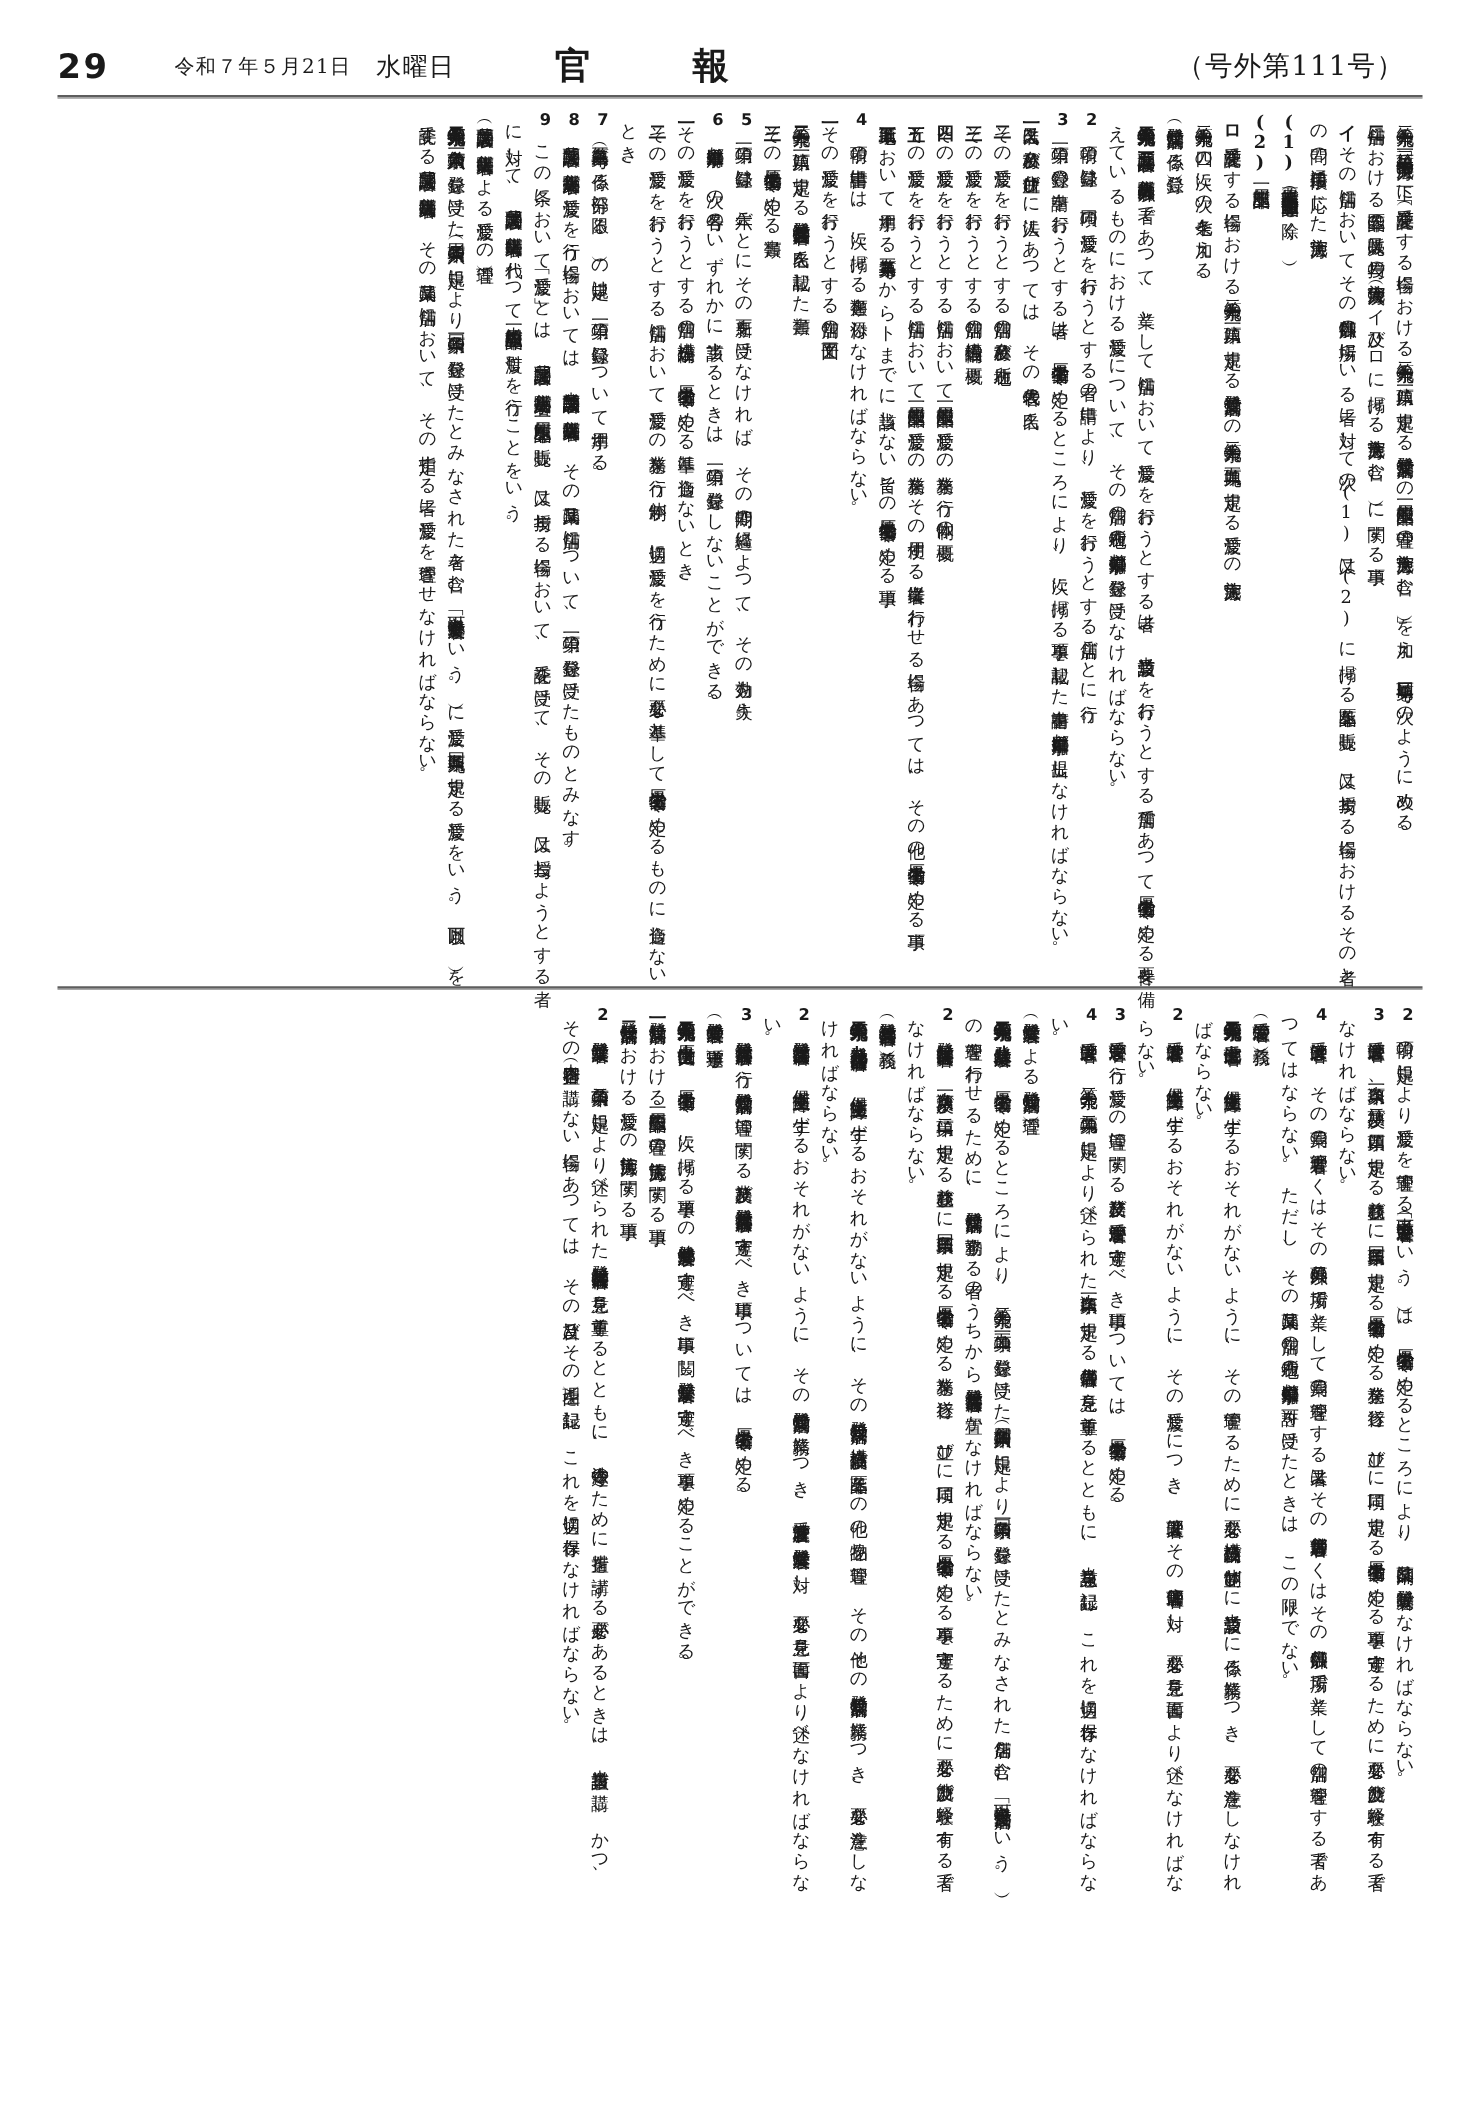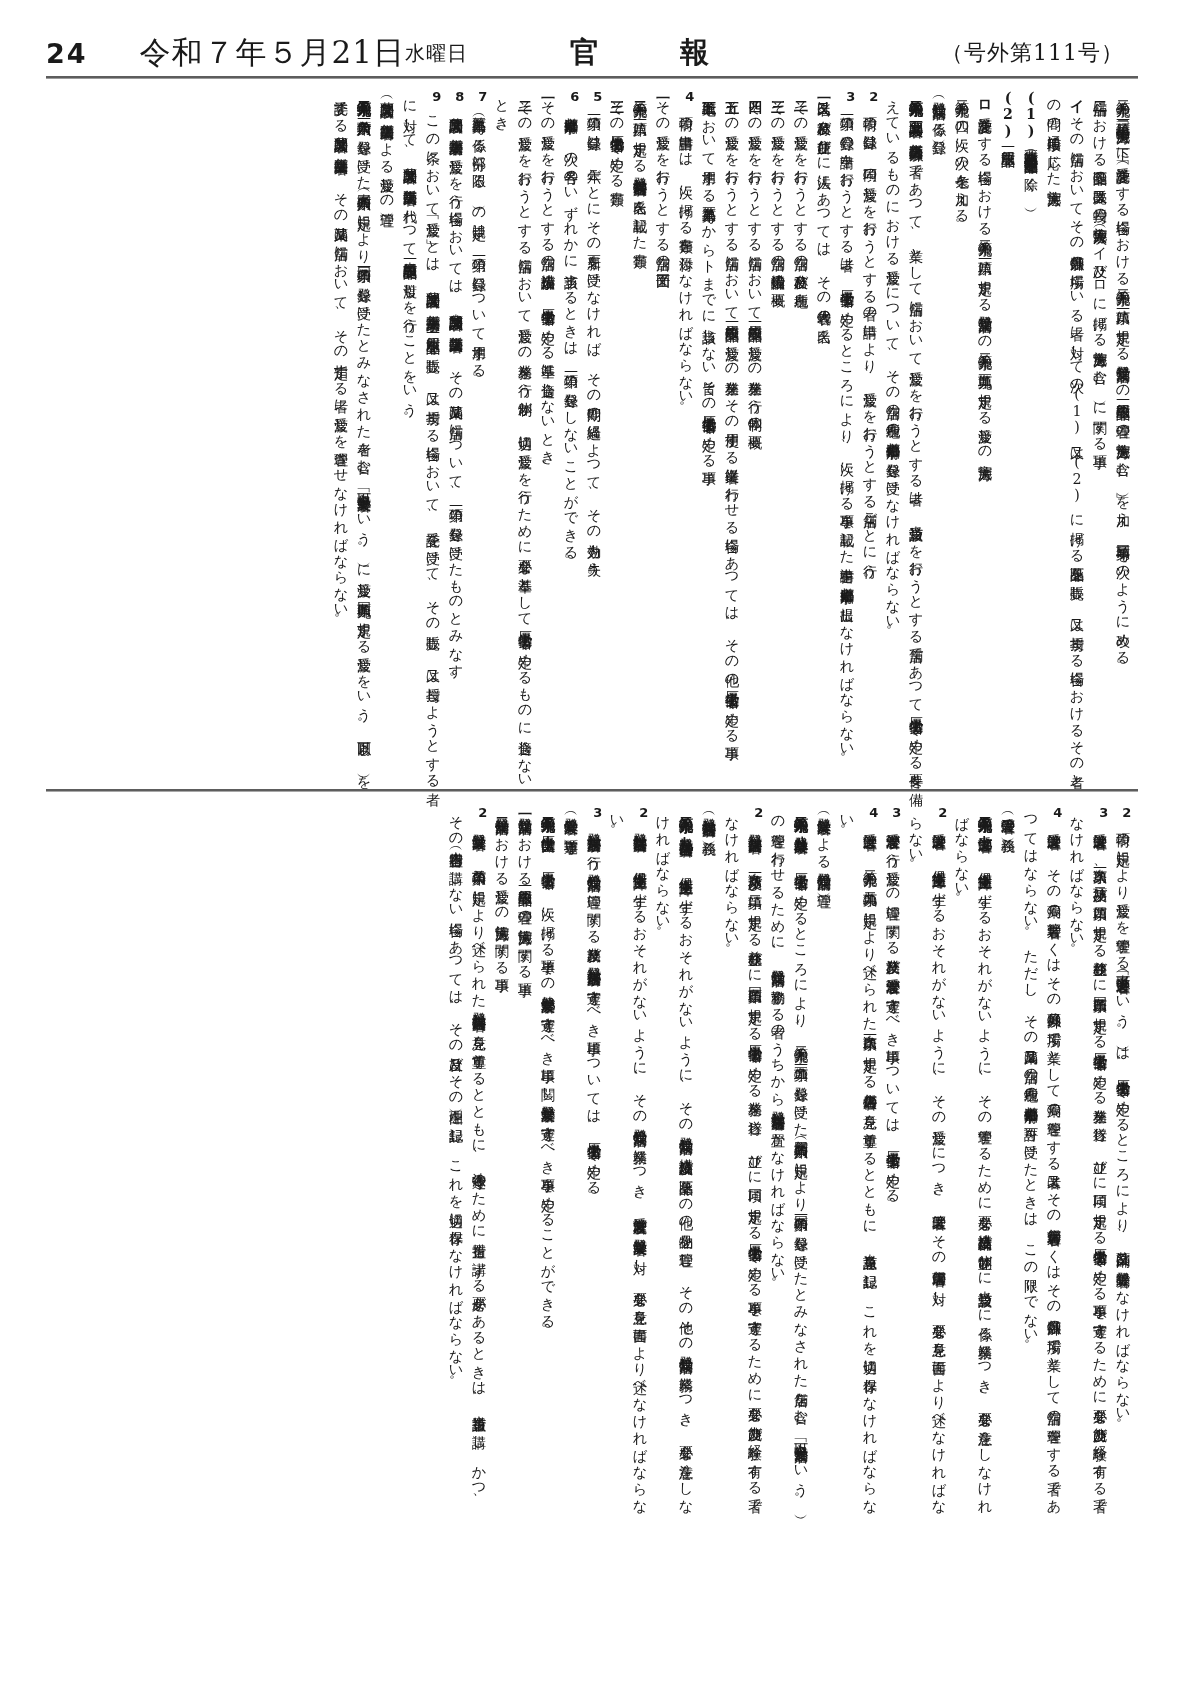--- a/index.html
+++ b/index.html
@@ -38,33 +38,34 @@
     white-space: nowrap;
   }
   .mh-page-no {
     font-size: 27px;
     font-weight: 700;
     letter-spacing: 2px;
     margin-right: 52px;
     font-family: "DejaVu Sans", "Liberation Sans", sans-serif;
   }
   .mh-date {
-    font-size: 31px;
+    font-size: 16px;
     letter-spacing: 1px;
+    margin-right: 20px;
     text-align: right;
   }
   .mh-weekday {
     font-size: 20px;
     letter-spacing: 1px;
   }
   .mh-title {
     font-size: 29px;
     font-weight: 700;
     letter-spacing: 26px;
-    margin-left: 102px;
+    margin-left: 80px;
   }
   .mh-issue {
     font-size: 22px;
     letter-spacing: 1px;
     margin-left: auto;
     margin-right: 12px;
   }
 
   .rule-top {
     position: absolute;
@@ -164,21 +165,21 @@
     box-shadow: inset 0 0 0 0 rgba(0,0,0,0);
     pointer-events:none;
   }
 </style>
 </head>
 <body>
 
 <div class="page">
 
   <div class="masthead">
-    <span class="mh-page-no">24</span>
+    <span class="mh-page-no">29</span>
     <span class="mh-date">令和７年５月21日</span>
     <span class="mh-weekday">水曜日</span>
     <span class="mh-title">官　報</span>
     <span class="mh-issue">（号外第111号）</span>
   </div>
 
   <div class="rule-top"></div>
 
   <div class="band band-top">
     <div class="vblock" id="top-block">

